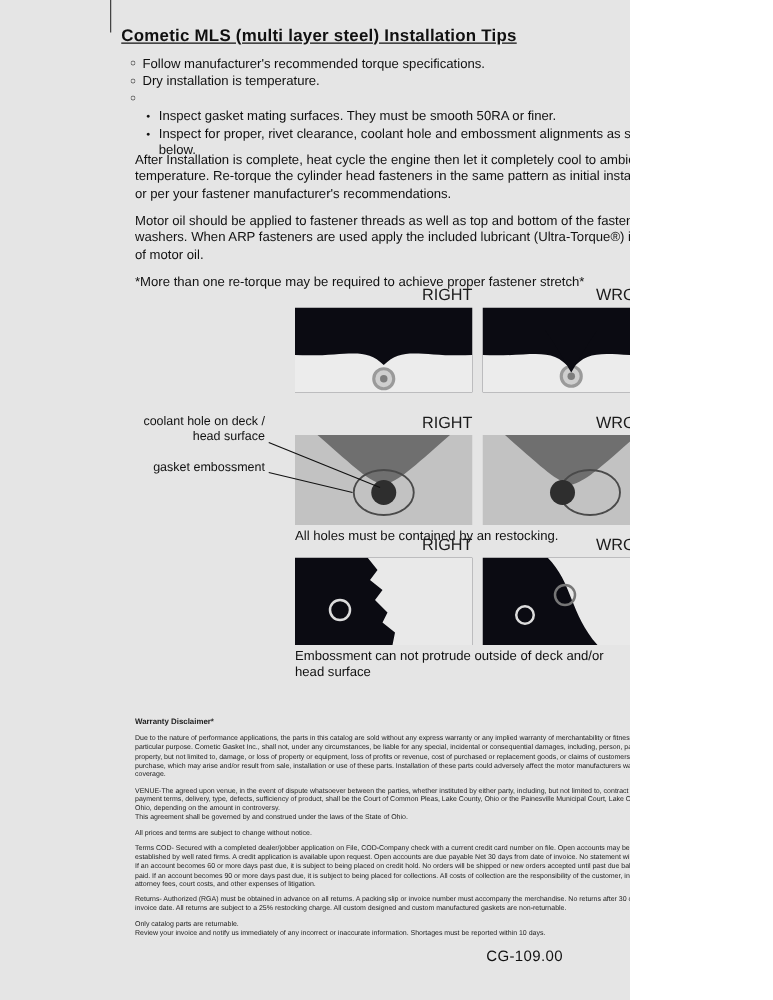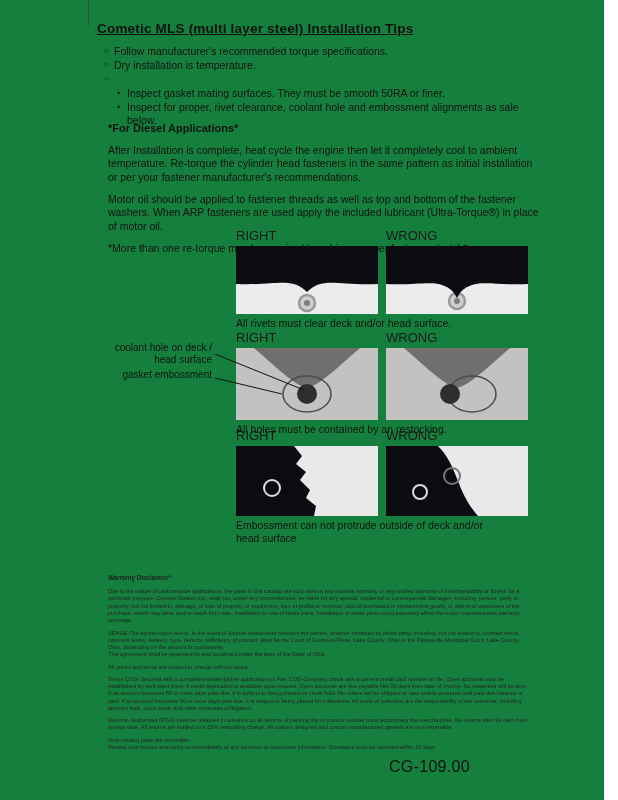--- a/index.html
+++ b/index.html
@@ -1,18 +1,18 @@
 <!DOCTYPE html>
 <html><head>
 <meta charset="utf-8">
 <style>
   * { margin: 0; padding: 0; box-sizing: border-box; }
   html, body { background: #ffffff; }
   .page {
-    position: relative; width: 604px; height: 800px; background: #15803d;
+    position: relative; width: 504px; height: 800px; background: #e5e5e5;
     font-family: "Liberation Sans", "DejaVu Sans", sans-serif; color: #111;
     overflow: hidden;
   }
   .crop-mark { position: absolute; left: 88px; top: 0; width: 1px; height: 26px; background: #444; }
 
   .title {
     position: absolute; left: 97px; top: 21px;
     font-size: 13.5px; font-weight: bold; text-decoration: underline; letter-spacing: .2px;
   }
 
@@ -22,43 +22,43 @@
   .bullet.sub { margin-left: 13px; }
   .bullet.sub .marker { font-size: 9px; line-height: 1.35; }
 
   .diesel { position: absolute; left: 108px; top: 122px; width: 436px; font-size: 10.5px; line-height: 1.27; }
   .diesel h2 { font-size: 11px; font-weight: bold; margin-bottom: 8px; }
   .diesel p { margin-bottom: 9px; }
   .diesel p.note { margin-bottom: 0; }
 
   .diag { position: absolute; left: 236px; width: 292px; }
   .diag .labels { display: flex; font-size: 13px; color: #1a1a1a; margin-bottom: 3px; }
-  .diag .labels span { width: 142px; text-align: left; }
+  .diag .labels span { width: 142px; text-align: right; }
   .diag .labels span + span { margin-left: 8px; }
   .panels { display: flex; }
   .panel { width: 142px; flex: none; }
   .panel + .panel { margin-left: 8px; }
   .panel svg { display: block; width: 142px; }
   .caption { font-size: 10.5px; margin-top: 3px; line-height: 1.25; color: #111; }
   .diag-1 { top: 228px; }
   .diag-2 { top: 330px; }
   .diag-3 { top: 428px; }
   .diag-3 .caption { width: 250px; }
 
   .ann { position: absolute; left: 108px; width: 104px; font-size: 10px; line-height: 1.2; text-align: right; color: #111; }
-  .ann-coolant { top: 342px; }
+  .ann-coolant { top: 332px; }
   .ann-gasket  { top: 369px; text-align: right; }
   .leader-lines { position: absolute; left: 212px; top: 350px; z-index: 5; pointer-events: none; }
 
   .warranty { position: absolute; left: 108px; top: 574px; width: 424px; font-size: 5.6px; line-height: 1.3; color: #222; }
   .warranty h3 { font-size: 6.3px; font-weight: bold; margin-bottom: 6px; }
   .warranty p { margin-bottom: 5px; }
   .warranty p.tight { margin-bottom: 0; }
 
-  .footer-code { position: absolute; left: 389px; top: 758px; font-size: 16px; letter-spacing: .3px; color: #111; }
+  .footer-code { position: absolute; left: 389px; top: 758px; font-size: 12px; letter-spacing: .3px; color: #111; }
 </style>
 </head>
 <body>
 
 <div class="page">
 
   <div class="crop-mark"></div>
 
   <h1 class="title">Cometic MLS (multi layer steel) Installation Tips</h1>
 
@@ -78,21 +78,20 @@
       <span class="marker">•</span>
       <span>Inspect gasket mating surfaces.  They must be smooth 50RA or finer.</span>
     </div>
     <div class="bullet sub">
       <span class="marker">•</span>
       <span>Inspect for proper, rivet clearance, coolant hole and embossment alignments as sale below.</span>
     </div>
   </div>
 
   <div class="diesel">
-    <h2>*For Diesel Applications*</h2>
     <p>After Installation is complete, heat cycle the engine then let it completely cool to ambient temperature. Re-torque the cylinder head fasteners in the same pattern as initial installation or per your fastener manufacturer's recommendations.</p>
     <p>Motor oil should be applied to fastener threads as well as top and bottom of the fastener washers. When ARP fasteners are used apply the included lubricant (Ultra-Torque®) in place of motor oil.</p>
     <p class="note">*More than one re-torque may be required to achieve proper fastener stretch*</p>
   </div>
 
   <div class="diag diag-1">
     <div class="labels">
       <span>RIGHT</span>
       <span>WRONG</span>
     </div>
@@ -108,21 +107,20 @@
       <div class="panel">
         <svg viewBox="0 0 142 68" width="142" height="68">
           <rect width="142" height="68" fill="#0b0b12"></rect>
           <path d="M0,68 L0,38 C40,40 55,30 71,50 C87,30 102,40 142,38 L142,68 Z" fill="#ececec"></path>
           <circle cx="71" cy="55" r="8" fill="#cfcfcf" stroke="#9a9a9a" stroke-width="2.5"></circle>
           <circle cx="71" cy="55" r="3" fill="#7e7e7e"></circle>
           <path d="M50,18 C60,32 66,44 71,52 C76,44 82,32 92,18 L50,18 Z" fill="#0b0b12"></path>
         </svg>
       </div>
     </div>
-    <div class="caption">All rivets must clear deck and/or head surface.</div>
   </div>
 
   <div class="diag diag-2">
     <div class="labels">
       <span>RIGHT</span>
       <span>WRONG</span>
     </div>
     <div class="panels">
       <div class="panel">
         <svg viewBox="0 0 142 72" width="142" height="72">

